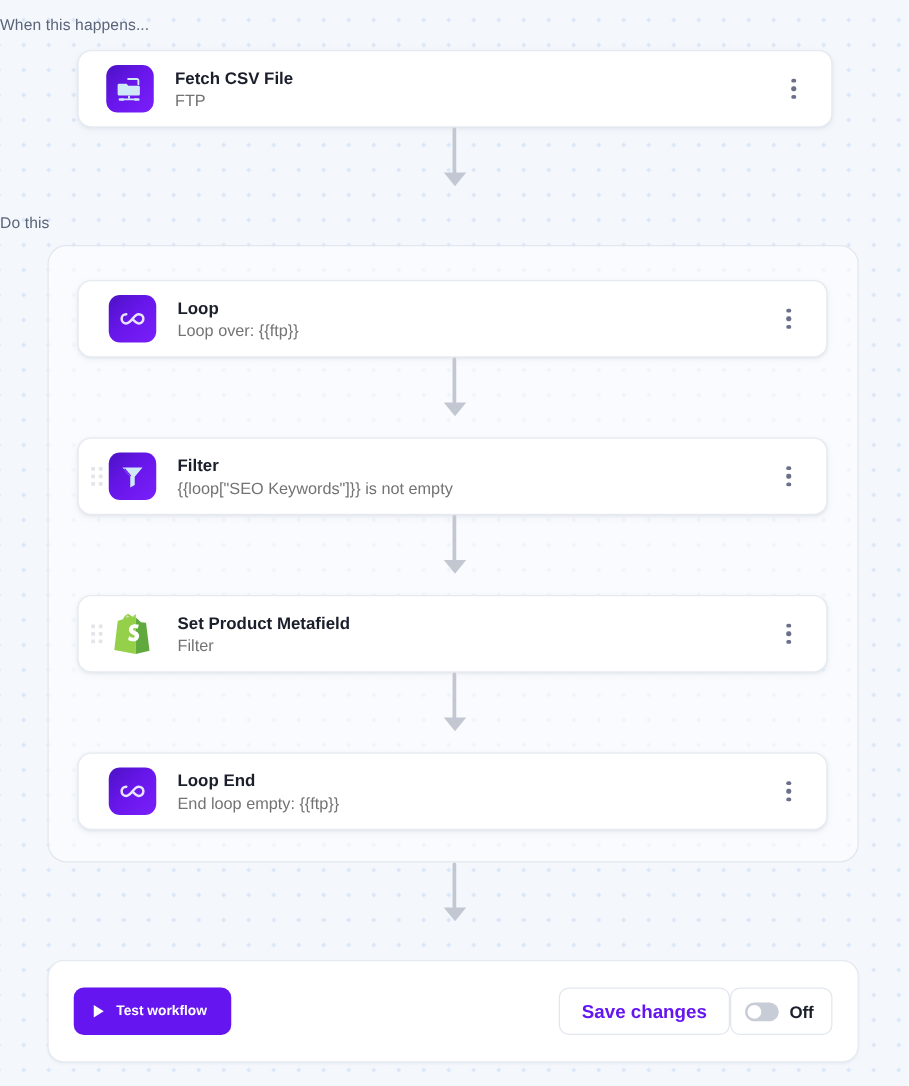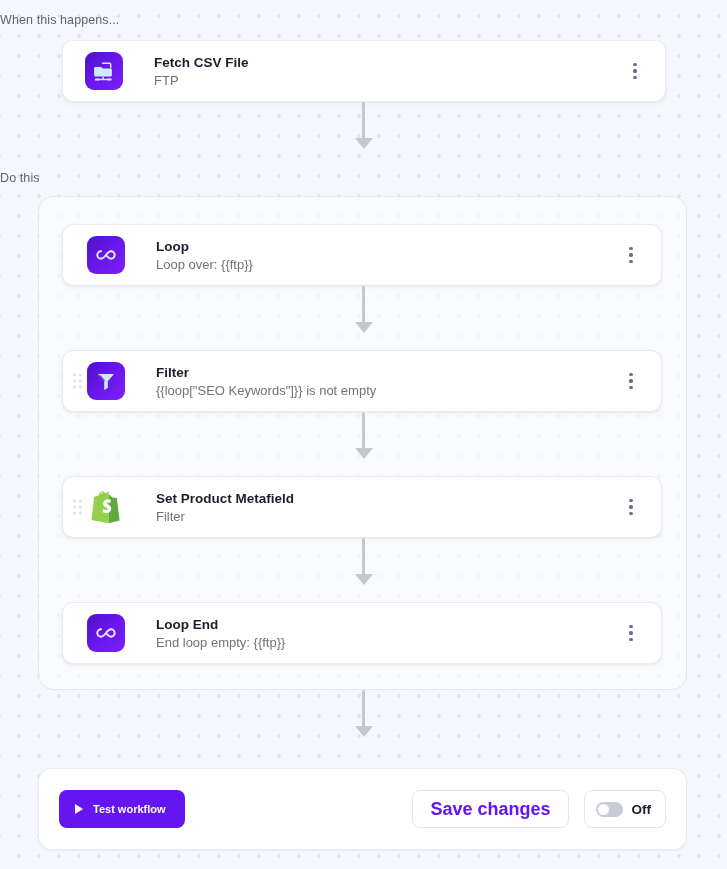--- a/index.html
+++ b/index.html
@@ -35,21 +35,20 @@
 
   
   .node-card {
     position: absolute;
     background: #ffffff;
     border: 1px solid #e6eaf0;
     border-radius: 11px;
     box-shadow: 0 1px 2px rgba(24,39,75,.05), 0 2px 7px rgba(24,39,75,.04);
     display: flex;
     align-items: center;
-    gap: 14px;
   }
 
   .node-icon {
     width: 38px;
     height: 38px;
     border-radius: 9px;
     flex: 0 0 38px;
     display: flex;
     align-items: center;
     justify-content: center;
@@ -230,30 +229,29 @@
 
   .bar-spacer { flex: 1 1 auto; }
 
   #save-changes-button {
     height: 38px;
     background: #ffffff;
     border: 1px solid #e2e6ee;
     border-radius: 8px;
     padding: 0 17px;
     font-family: "Liberation Sans", sans-serif;
-    font-size: 18px;
+    font-size: 15px;
     font-weight: bold;
     color: #6415f0;
     cursor: pointer;
     white-space: nowrap;
   }
 
   #enable-toggle-group {
     height: 38px;
-    margin-left: 15px;
     background: #ffffff;
     border: 1px solid #e2e6ee;
     border-radius: 8px;
     padding: 0 14px 0 11px;
     display: flex;
     align-items: center;
     gap: 9px;
     cursor: pointer;
   }
   #toggle-switch {

